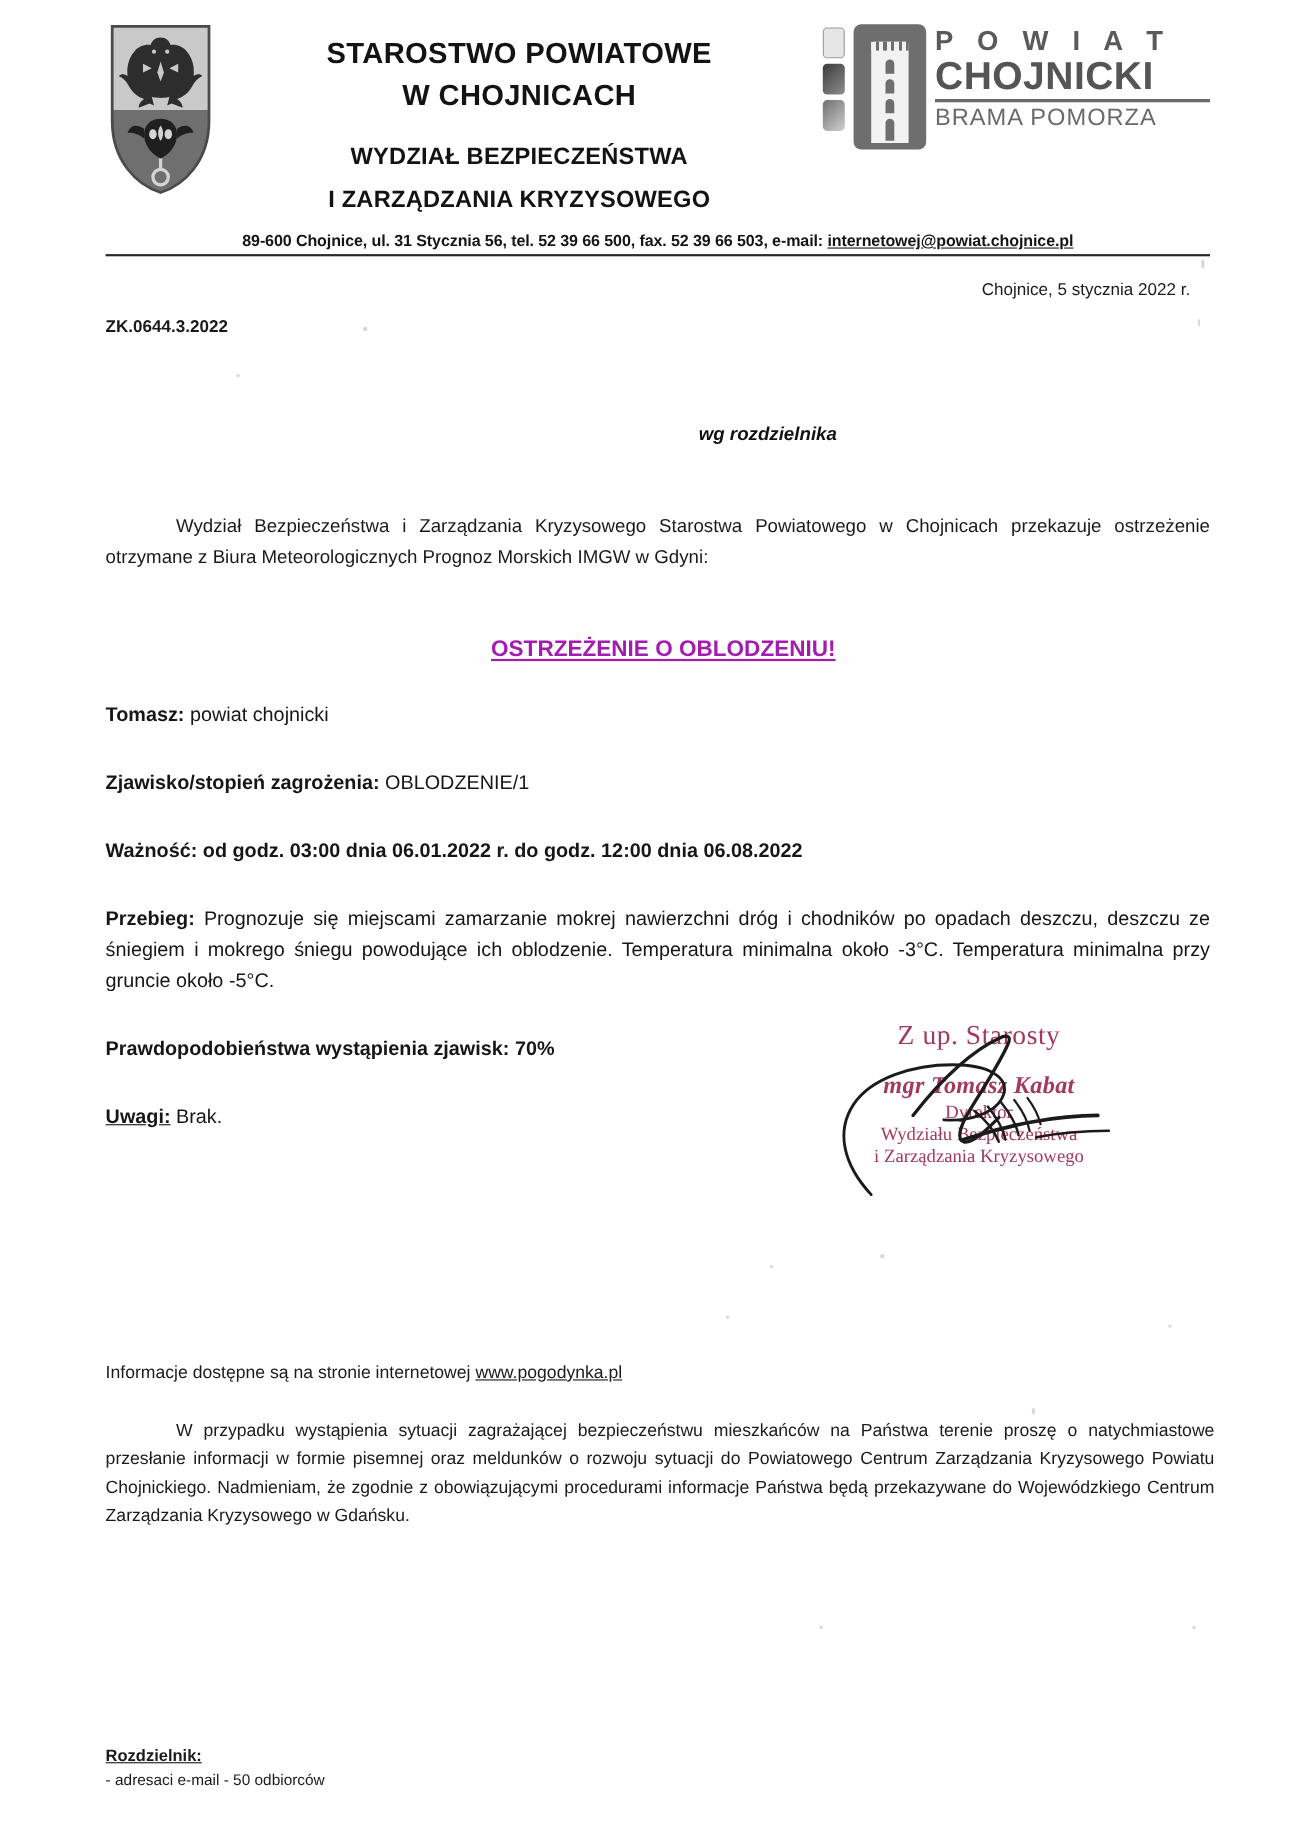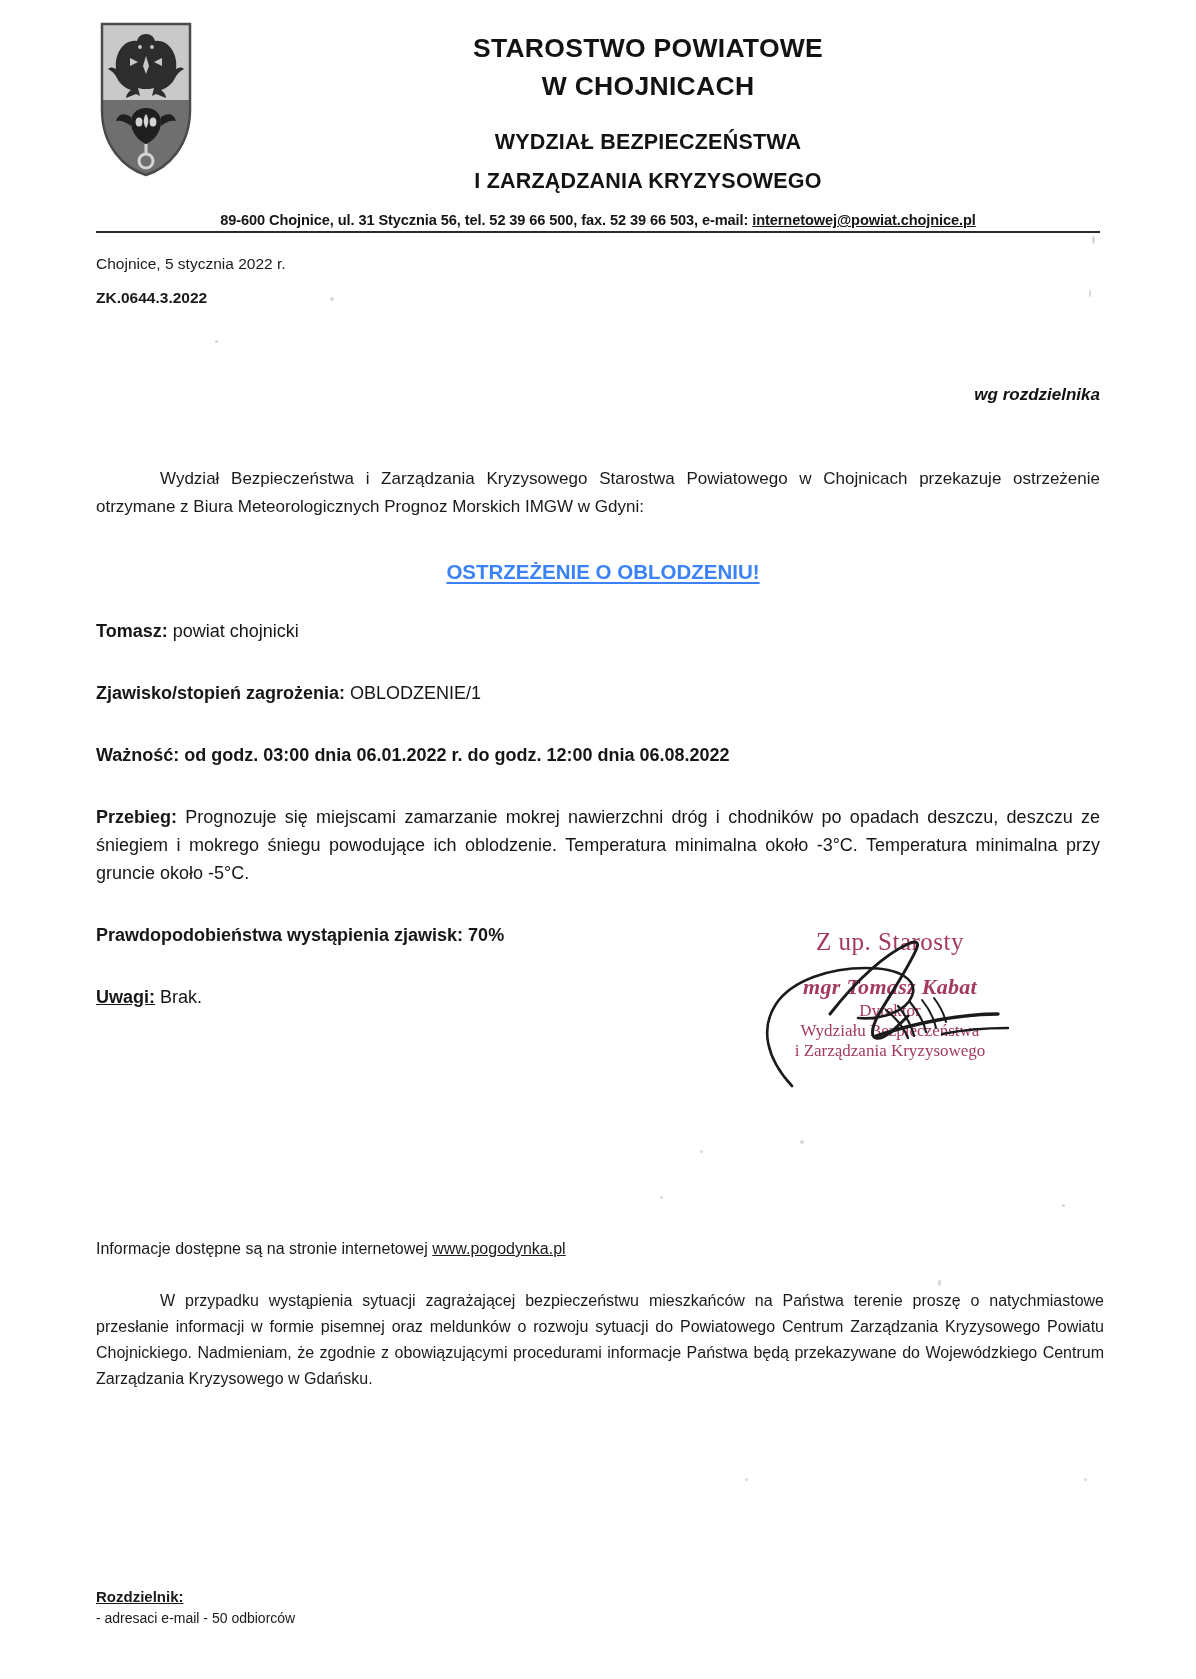--- a/index.html
+++ b/index.html
@@ -168,55 +168,56 @@
     border: 0;
     border-top: 2px solid #2a2a2a;
   }
 
   
   .body {
     padding: 0 96px;
     position: relative;
   }
   .date-line {
+    text-align: right;
     font-size: 15.5px;
     margin-top: 22px;
     padding-right: 18px;
     color: #1a1a1a;
   }
   .ref-line {
     font-size: 15.5px;
     margin-top: 16px;
     color: #1a1a1a;
     font-weight: bold;
   }
   .addressee {
     margin-top: 78px;
-    text-align: right;
+    text-align: center;
     font-size: 17px;
     font-weight: bold;
     font-style: italic;
     padding-left: 200px;
     color: #121212;
   }
   .intro {
     margin-top: 60px;
     font-size: 17px;
     line-height: 1.62;
     text-align: justify;
     color: #1a1a1a;
   }
   .intro .indent { display: inline-block; width: 64px; }
 
   .warn-title {
-    margin-top: 40px;
+    margin-top: 58px;
     text-align: center;
     font-size: 20.5px;
     font-weight: bold;
-    color: #3b82f6;
+    color: #a21caf;
     padding-left: 10px;
   }
   .warn-title span { text-decoration: underline; text-underline-offset: 3px; }
 
   .field {
     margin-top: 34px;
     font-size: 18px;
     line-height: 1.55;
     color: #161616;
   }
@@ -373,20 +374,44 @@
       </svg>
     </div>
 
     <div class="titleblock">
       <div class="t1">STAROSTWO POWIATOWE</div>
       <div class="t1">W CHOJNICACH</div>
       <div class="t2">WYDZIAŁ BEZPIECZEŃSTWA</div>
       <div class="t2" style="margin-top:8px">I ZARZĄDZANIA KRYZYSOWEGO</div>
     </div>
 
+    <div class="logo-wrap">
+      <div class="logo">
+        <div class="logo-bars">
+          <span class="lb1"></span>
+          <span class="lb2"></span>
+          <span class="lb3"></span>
+        </div>
+        <div class="logo-tower">
+          <div class="tower-body">
+            <div class="tower-crenel"></div>
+            <div class="tower-win tw1"></div>
+            <div class="tower-win tw2"></div>
+            <div class="tower-win tw3"></div>
+            <div class="tower-win tw4"></div>
+          </div>
+        </div>
+        <div class="logo-text">
+          <div class="logo-powiat">P O W I A T</div>
+          <div class="logo-chojnicki">CHOJNICKI</div>
+          <div class="logo-rule"></div>
+          <div class="logo-brama">BRAMA POMORZA</div>
+        </div>
+      </div>
+    </div>
   </div>
 
   <div class="contact-line">
     <span>89-600 Chojnice, ul. 31 Stycznia 56, tel. 52 39 66 500, fax. 52 39 66 503, e-mail: </span><span class="mail">internetowej@powiat.chojnice.pl</span>
   </div>
   <hr class="hr-main">
 
   <div class="body">
 
     <div class="date-line">Chojnice, 5 stycznia 2022 r.</div>

